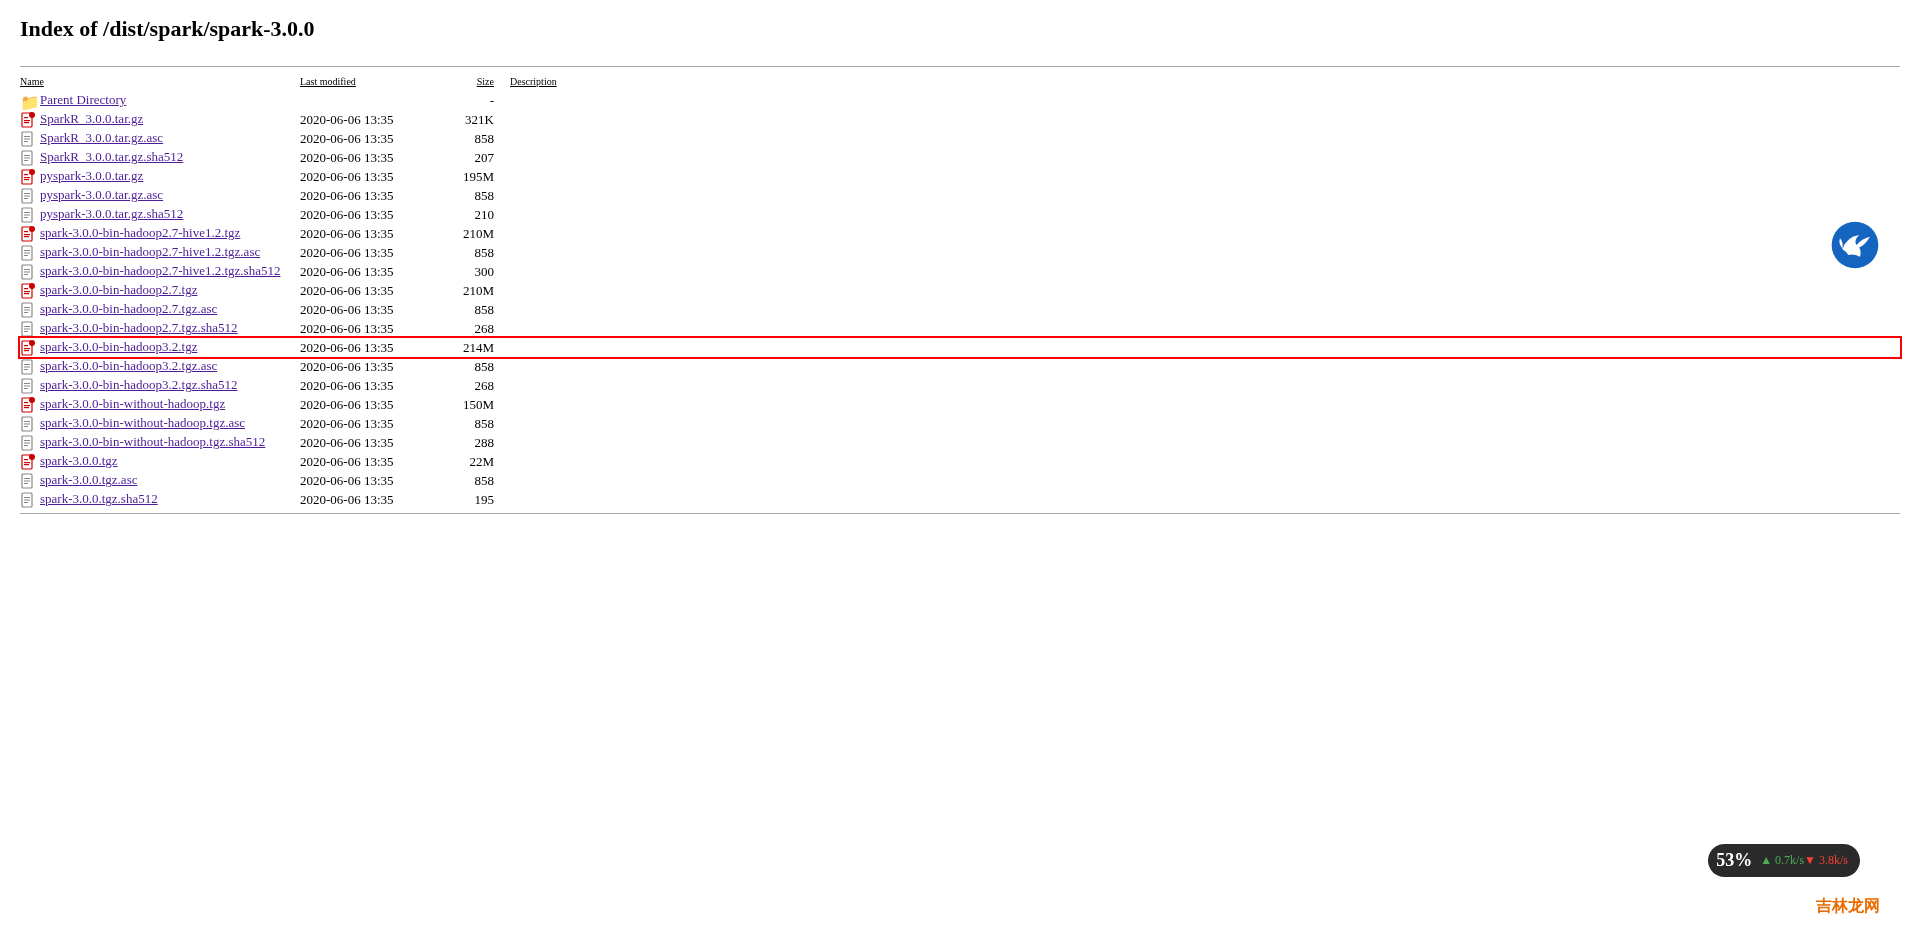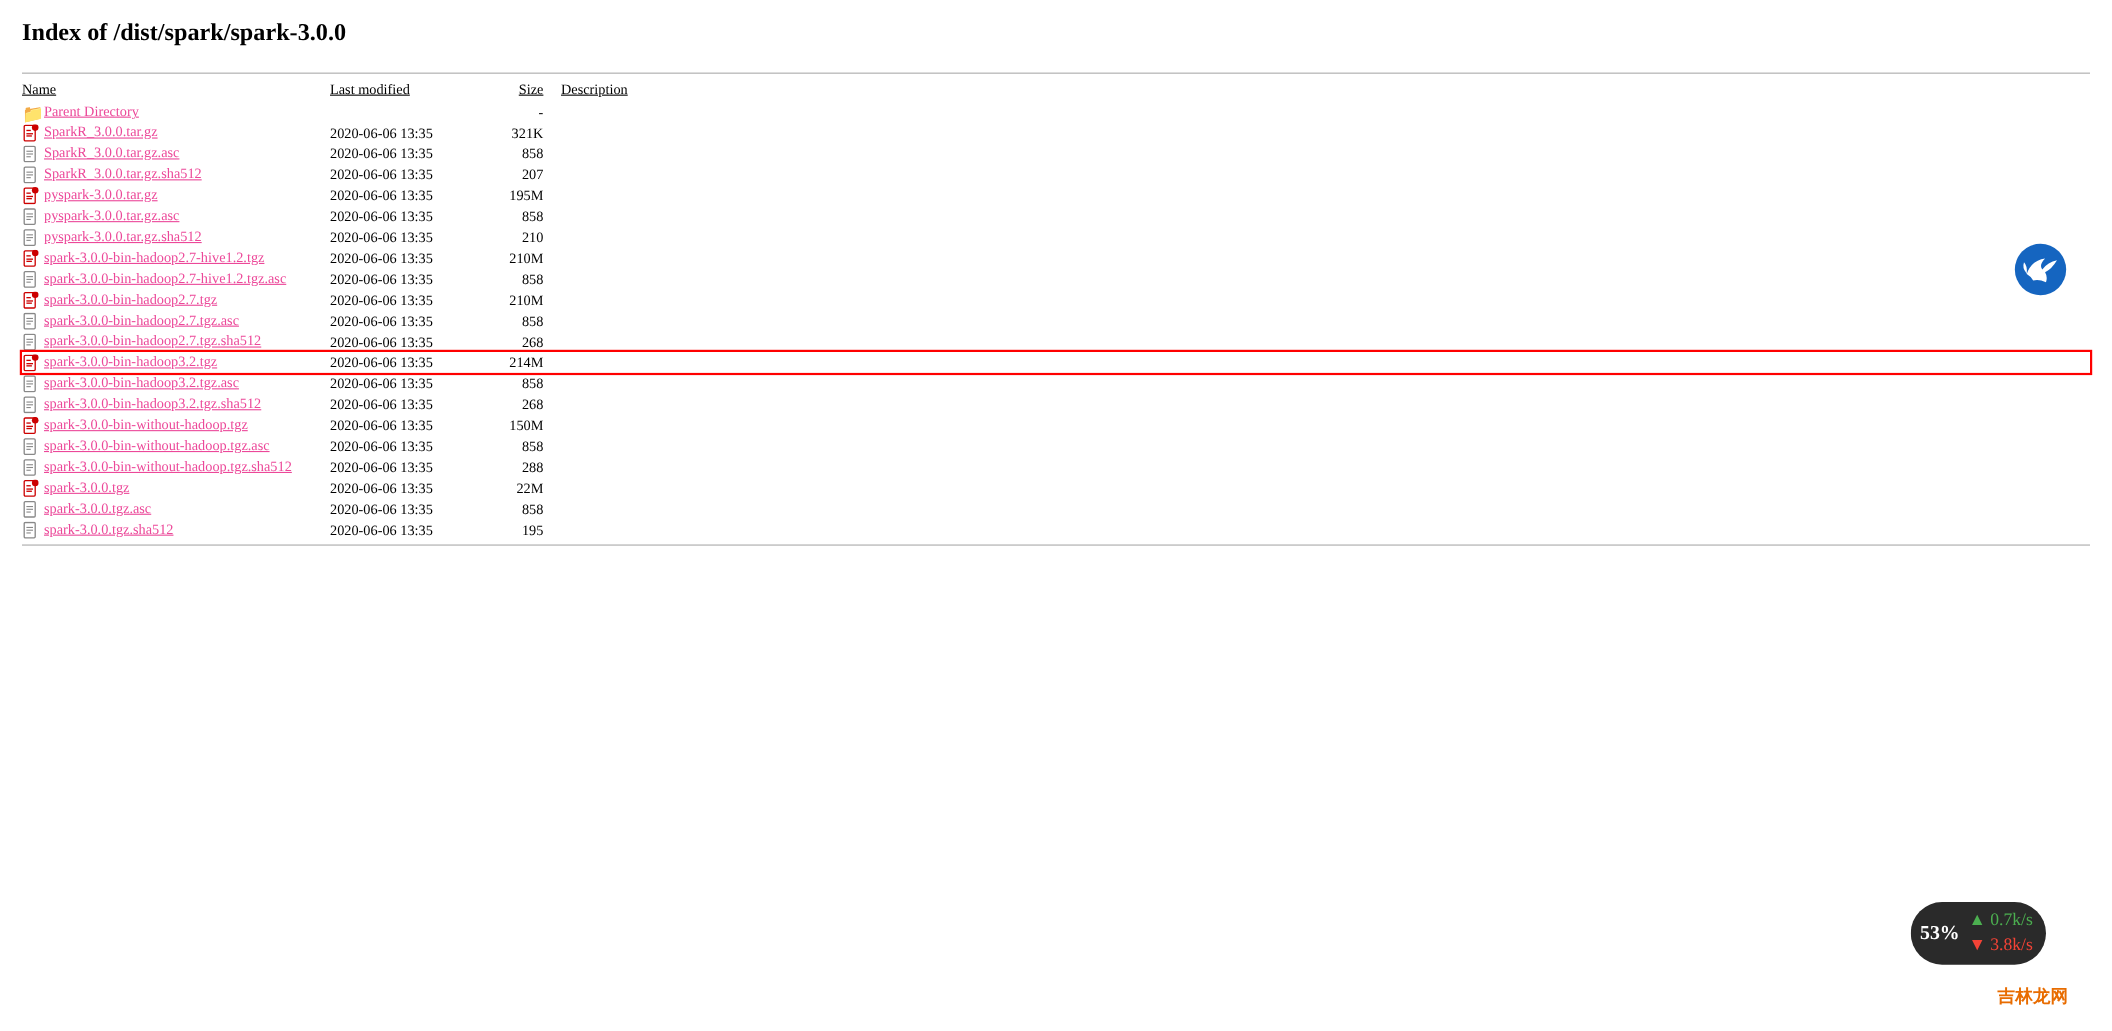--- a/index.html
+++ b/index.html
@@ -36,30 +36,30 @@
       width: 100%;
     }
     table thead tr th {
       text-align: left;
       padding: 2px 6px 2px 0;
       font-weight: normal;
     }
     table thead tr th a {
       color: #000;
       text-decoration: underline;
-      font-size: 13px;
+      font-size: 10px;
     }
     table tbody tr td {
       padding: 1px 8px 1px 0;
       vertical-align: middle;
       font-size: 13px;
       white-space: nowrap;
     }
     table tbody tr td a {
-      color: #ec4899;
+      color: #4c1d95;
       text-decoration: underline;
     }
     .col-name { width: 280px; }
     .col-modified { width: 150px; }
     .col-size { width: 60px; text-align: right; padding-right: 16px; }
     .col-desc { }
     .icon {
       display: inline-block;
       width: 16px;
       height: 16px;
@@ -102,22 +102,22 @@
       font-size: 12px;
       justify-content: space-between;
     }
     .network-percent {
       font-size: 18px;
       font-weight: bold;
       color: #fff;
     }
     .network-speeds {
       display: flex;
-      flex-direction: column;
-      font-size: 16px;
+      flex-direction: row;
+      font-size: 12px;
       line-height: 1.4;
     }
     .speed-up { color: #4caf50; }
     .speed-down { color: #f44336; }
     .brand-text {
       position: fixed;
       bottom: 20px;
       right: 40px;
       color: #e86c00;
       font-size: 16px;
@@ -237,20 +237,32 @@
         <tr class="row-normal">
           <td class="col-name"><span class="icon icon-file-gray" style="display:inline-block;width:16px;height:16px;vertical-align:middle;margin-right:4px;">
         <svg width="16" height="16" viewBox="0 0 16 16">
                 <rect x="2" y="1" width="10" height="14" rx="1" fill="#fff" stroke="#888" stroke-width="1.2"></rect>
         <rect x="4" y="5" width="6" height="1" fill="#888"></rect>
                 <rect x="4" y="7.5" width="6" height="1" fill="#888"></rect>
                 <rect x="4" y="10" width="4" height="1" fill="#888"></rect>
         </svg></span><a href="#">spark-3.0.0-bin-hadoop2.7-hive1.2.tgz.asc</a></td>
           <td class="col-modified">2020-06-06 13:35</td>
           <td class="col-size">858</td>
+          <td class="col-desc"></td>
+        </tr>
+        <tr class="row-normal">
+          <td class="col-name"><span class="icon icon-file-gray" style="display:inline-block;width:16px;height:16px;vertical-align:middle;margin-right:4px;">
+        <svg width="16" height="16" viewBox="0 0 16 16">
+                <rect x="2" y="1" width="10" height="14" rx="1" fill="#fff" stroke="#888" stroke-width="1.2"></rect>
+        <rect x="4" y="5" width="6" height="1" fill="#888"></rect>
+                <rect x="4" y="7.5" width="6" height="1" fill="#888"></rect>
+                <rect x="4" y="10" width="4" height="1" fill="#888"></rect>
+        </svg></span><a href="#">spark-3.0.0-bin-hadoop2.7-hive1.2.tgz.sha512</a></td>
+          <td class="col-modified">2020-06-06 13:35</td>
+          <td class="col-size">300</td>
           <td class="col-desc"></td>
         </tr>
         <tr class="row-normal">
           <td class="col-name"><span class="icon icon-file-red" style="display:inline-block;width:16px;height:16px;vertical-align:middle;margin-right:4px;">
         <svg width="16" height="16" viewBox="0 0 16 16">
                 <rect x="2" y="1" width="10" height="14" rx="1" fill="#fff" stroke="#cc0000" stroke-width="1.2"></rect>
         <rect x="4" y="8" width="6" height="1.2" fill="#cc0000"></rect>
                 <rect x="4" y="10" width="5" height="1.2" fill="#cc0000"></rect>
                 <rect x="4" y="5" width="4" height="1.2" fill="#cc0000"></rect>
         <circle cx="12" cy="3" r="3" fill="#cc0000"></circle>

